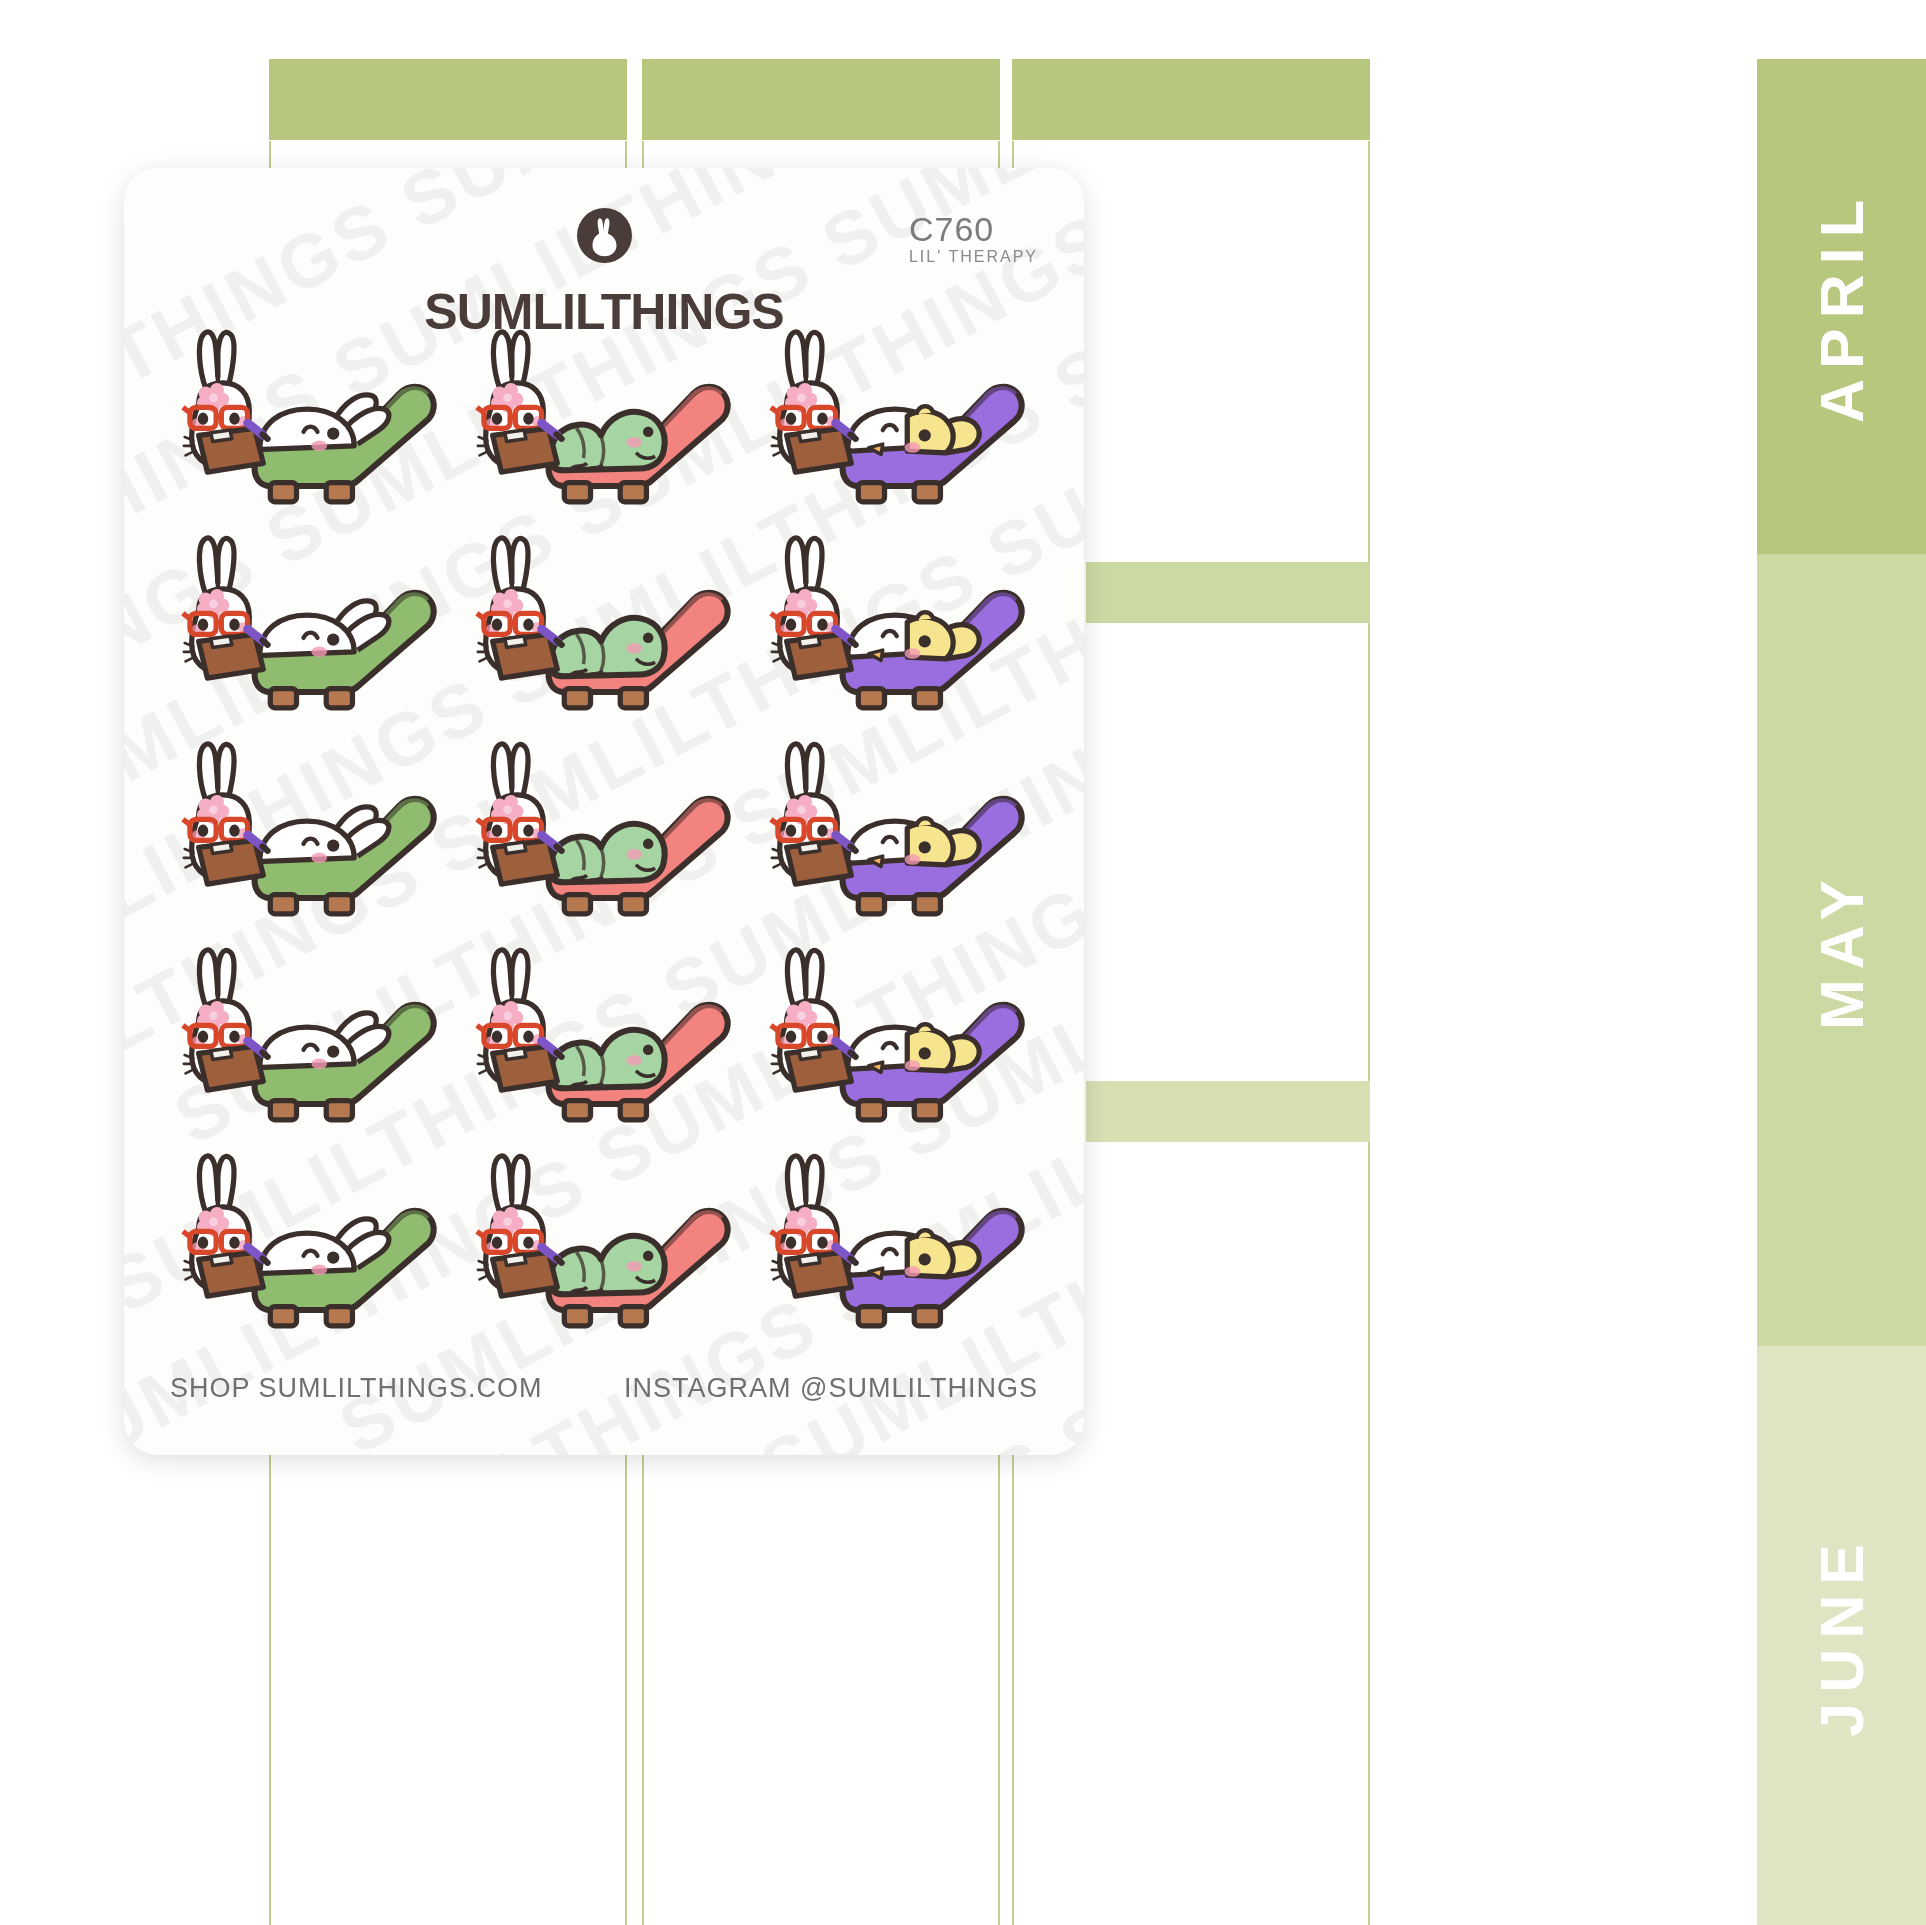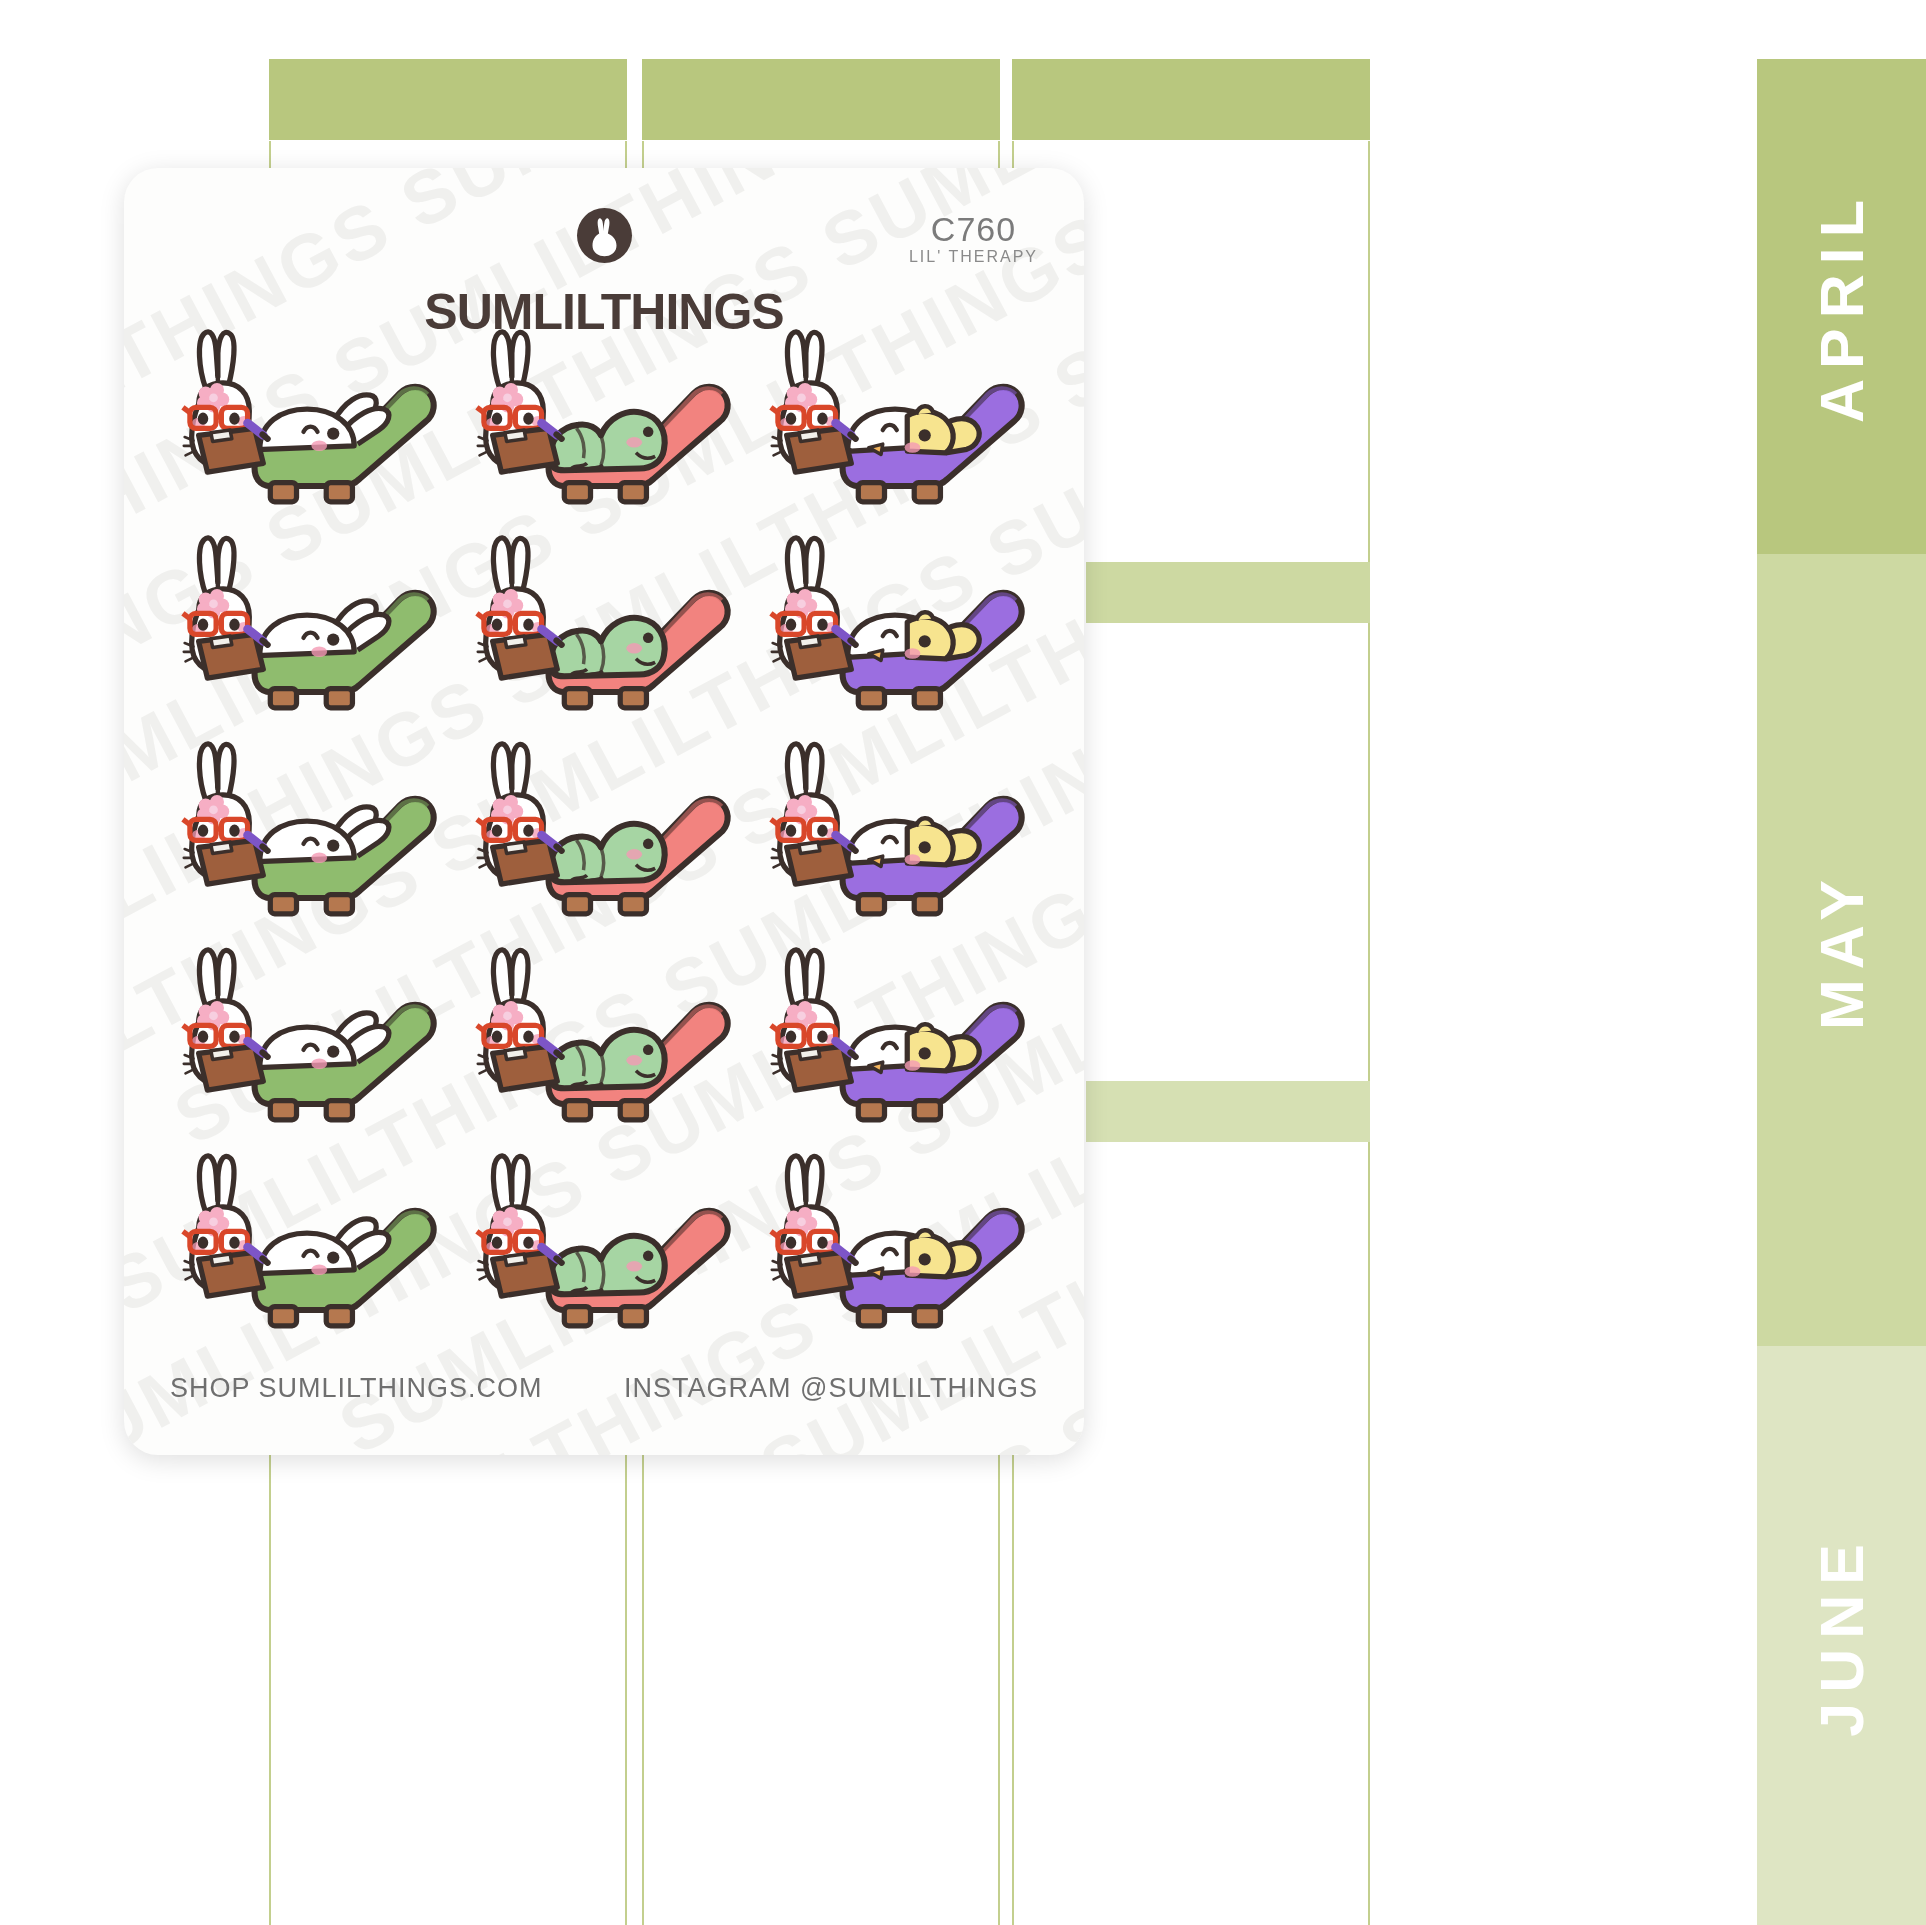--- a/index.html
+++ b/index.html
@@ -94,21 +94,21 @@
     background:#4a3c38;position:relative;flex:0 0 auto;
   }
   #logo-mark .bun{
     position:absolute;left:50%;top:52%;transform:translate(-50%,-50%);
   }
   #brand-name{
     font-size:50px;font-weight:bold;color:#4a3c38;letter-spacing:-1px;
     font-family:"Liberation Sans", sans-serif;
   }
   #sku{
-    position:absolute;right:0;top:2px;text-align:center;color:#7b7b7b;margin-left:32px;
+    position:absolute;right:0;top:2px;text-align:left;color:#7b7b7b;margin-left:32px;
   }
   #sku-code{font-size:34px;letter-spacing:1px;line-height:1.12;}
   #sku-name{font-size:16px;letter-spacing:2px;color:#8a8a8a;}
 
   
   #grid{
     position:absolute;left:40px;top:139px;width:881px;
     display:grid;
     grid-template-columns:repeat(3,1fr);
     grid-template-rows:repeat(5,206px);

